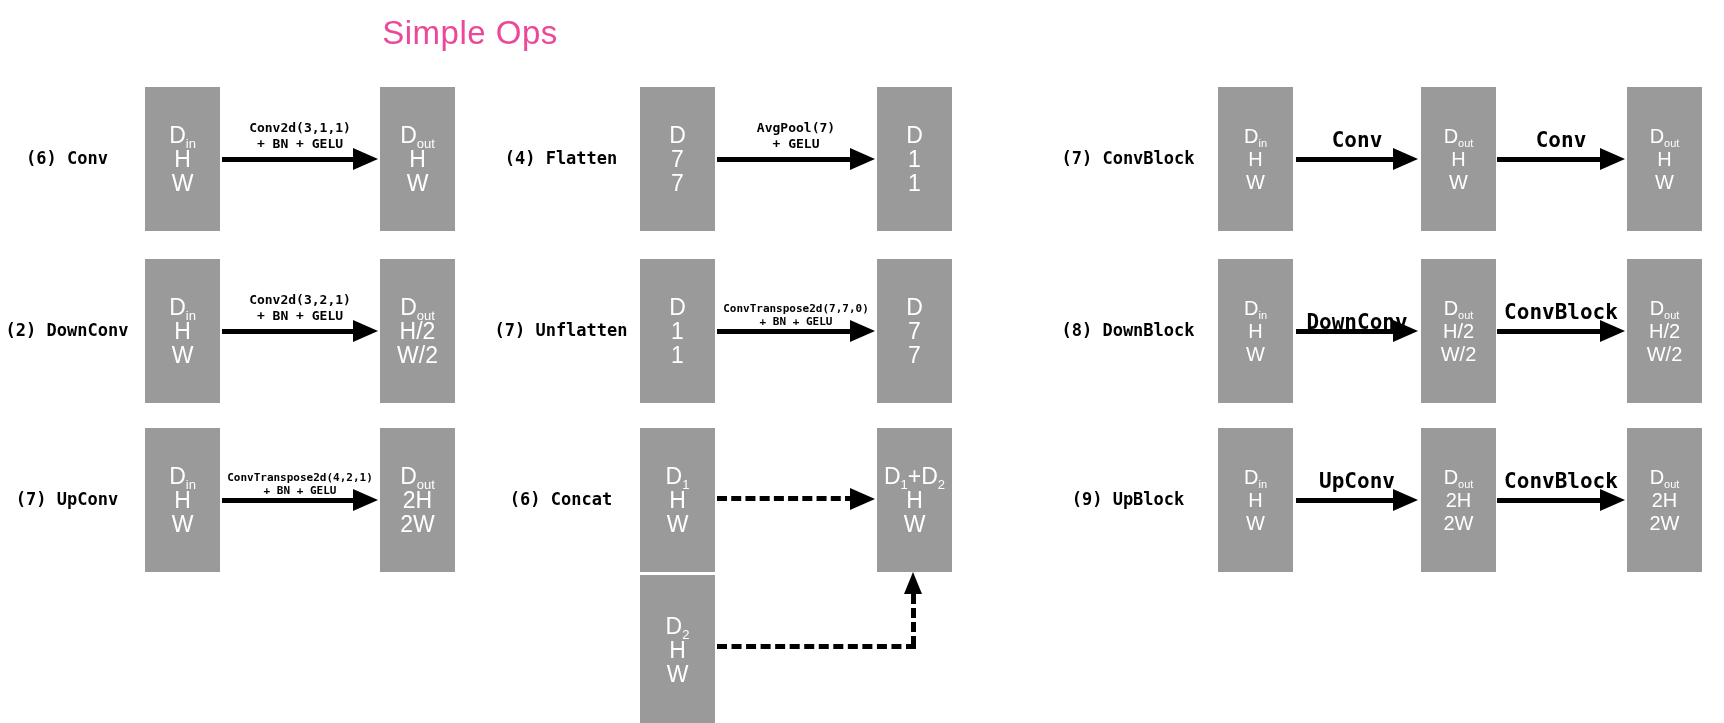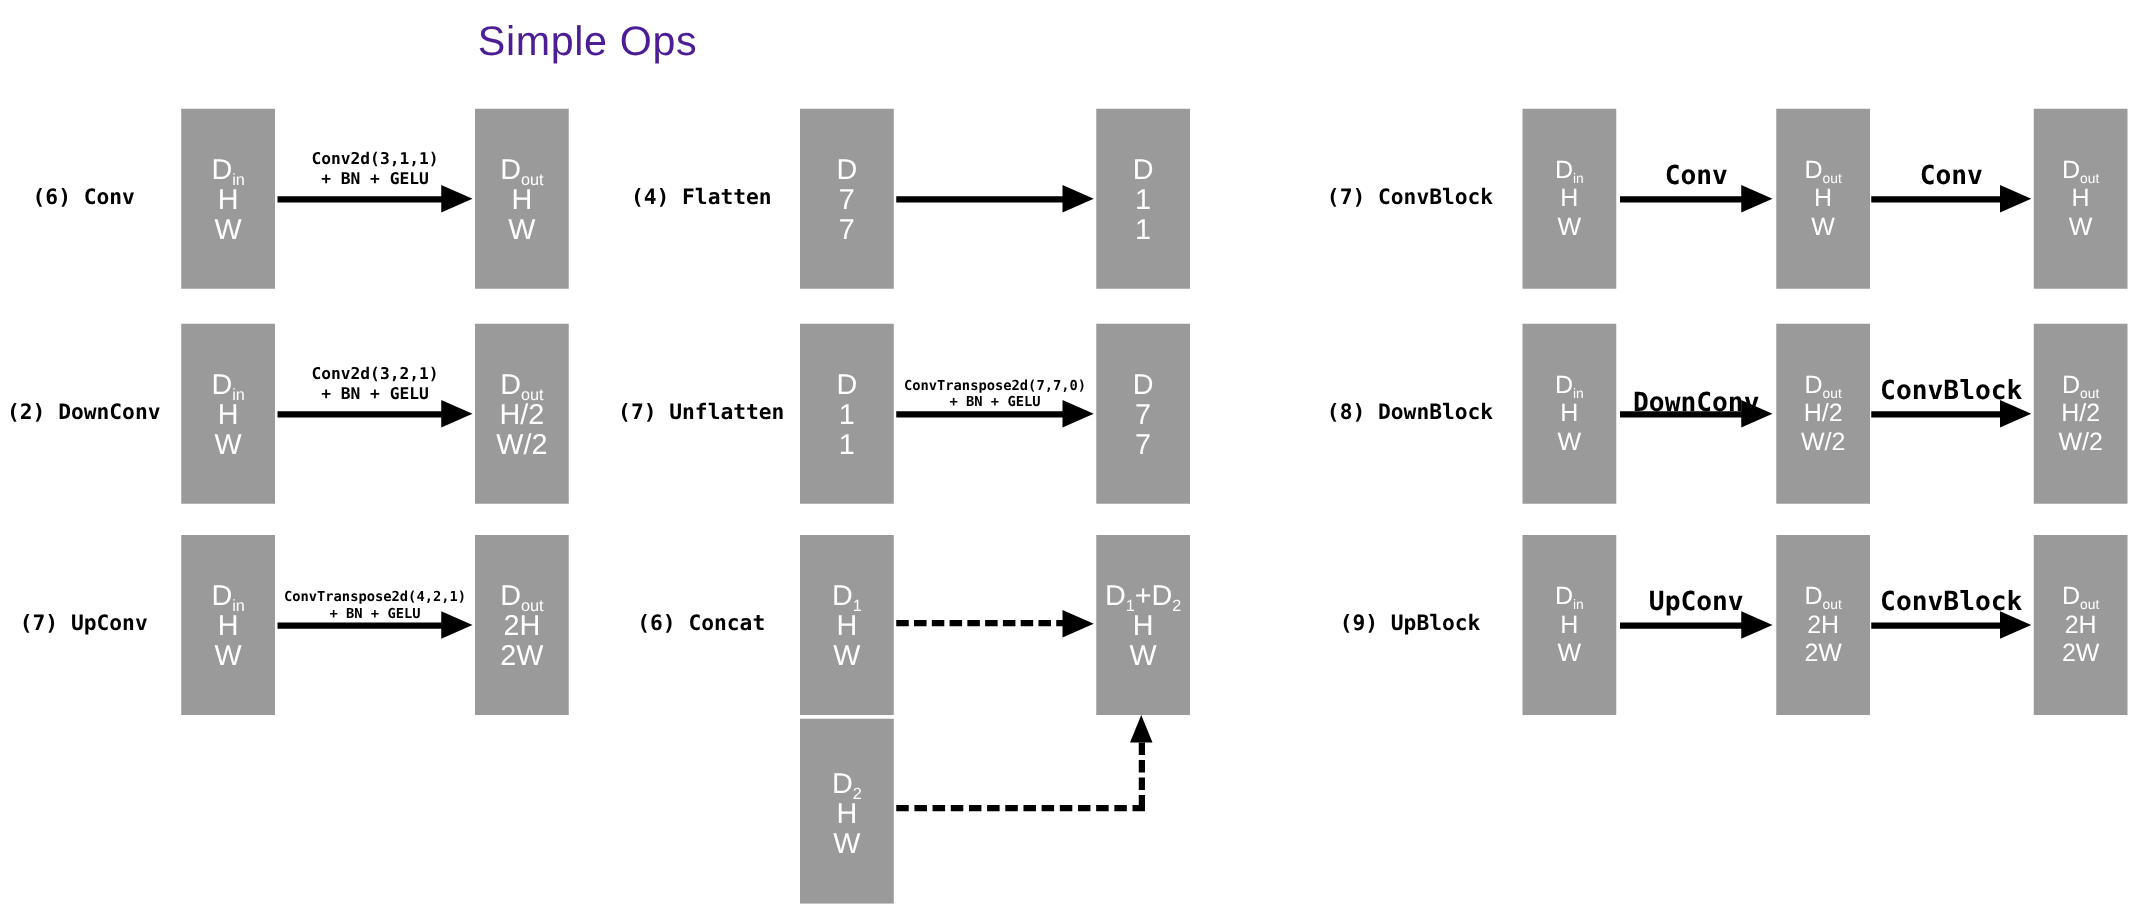--- a/index.html
+++ b/index.html
@@ -1,18 +1,18 @@
 <!DOCTYPE html>
 <html><head>
 <meta charset="utf-8">
 <style>
   html,body{margin:0;padding:0;background:#fff}
   #canvas{position:relative;width:1724px;height:723px;background:#fff;overflow:hidden;
           font-family:"Liberation Sans",sans-serif;--gray:#9a9a9a}
-  .title{position:absolute;text-align:center;font-size:33px;color:#4c1d95;letter-spacing:.5px;white-space:nowrap}
+  .title{position:absolute;text-align:center;font-size:33px;color:#ec4899;letter-spacing:.5px;white-space:nowrap}
   .oplabel{position:absolute;text-align:center;font-family:"DejaVu Sans Mono",monospace;
            font-weight:bold;font-size:17px;color:#000;white-space:nowrap}
   .bx{position:absolute;width:75px;height:144px;background:var(--gray);color:#fff;
       display:flex;flex-direction:column;align-items:center;justify-content:center;text-align:center}
   .bx .bl{font-size:23px;line-height:24px;white-space:nowrap}
   .bx sub{font-size:13px;vertical-align:-5px;line-height:0}
   .bx.sm .bl{font-size:20px;line-height:23px}
   .bx.sm sub{font-size:11px;vertical-align:-4px}
   .arr{position:absolute;height:0}
   .sh{position:absolute;left:0;right:20px;top:-2px;height:5px;background:#000}
@@ -94,20 +94,24 @@
     <div class="bl">2H</div>
     <div class="bl">2W</div>
   </div>
 
   <div class="oplabel" style="left:494px;top:148px;width:134px">(4) Flatten</div>
   <div class="bx" style="left:640px;top:87px">
     <div class="bl">D</div>
     <div class="bl">7</div>
     <div class="bl">7</div>
   </div>
+  <div class="alabel" style="left:717px;top:120px;width:158px">
+    <div>AvgPool(7)</div>
+    <div>+ GELU</div>
+  </div>
   <div class="arr" style="left:717px;top:159px;width:158px">
     <i class="sh"></i>
       <i class="hd"></i>
   </div>
   <div class="bx" style="left:877px;top:87px">
     <div class="bl">D</div>
     <div class="bl">1</div>
     <div class="bl">1</div>
   </div>
 

